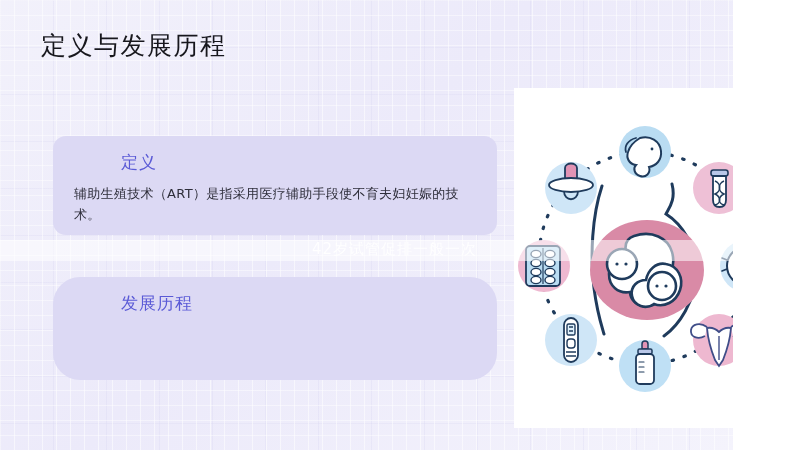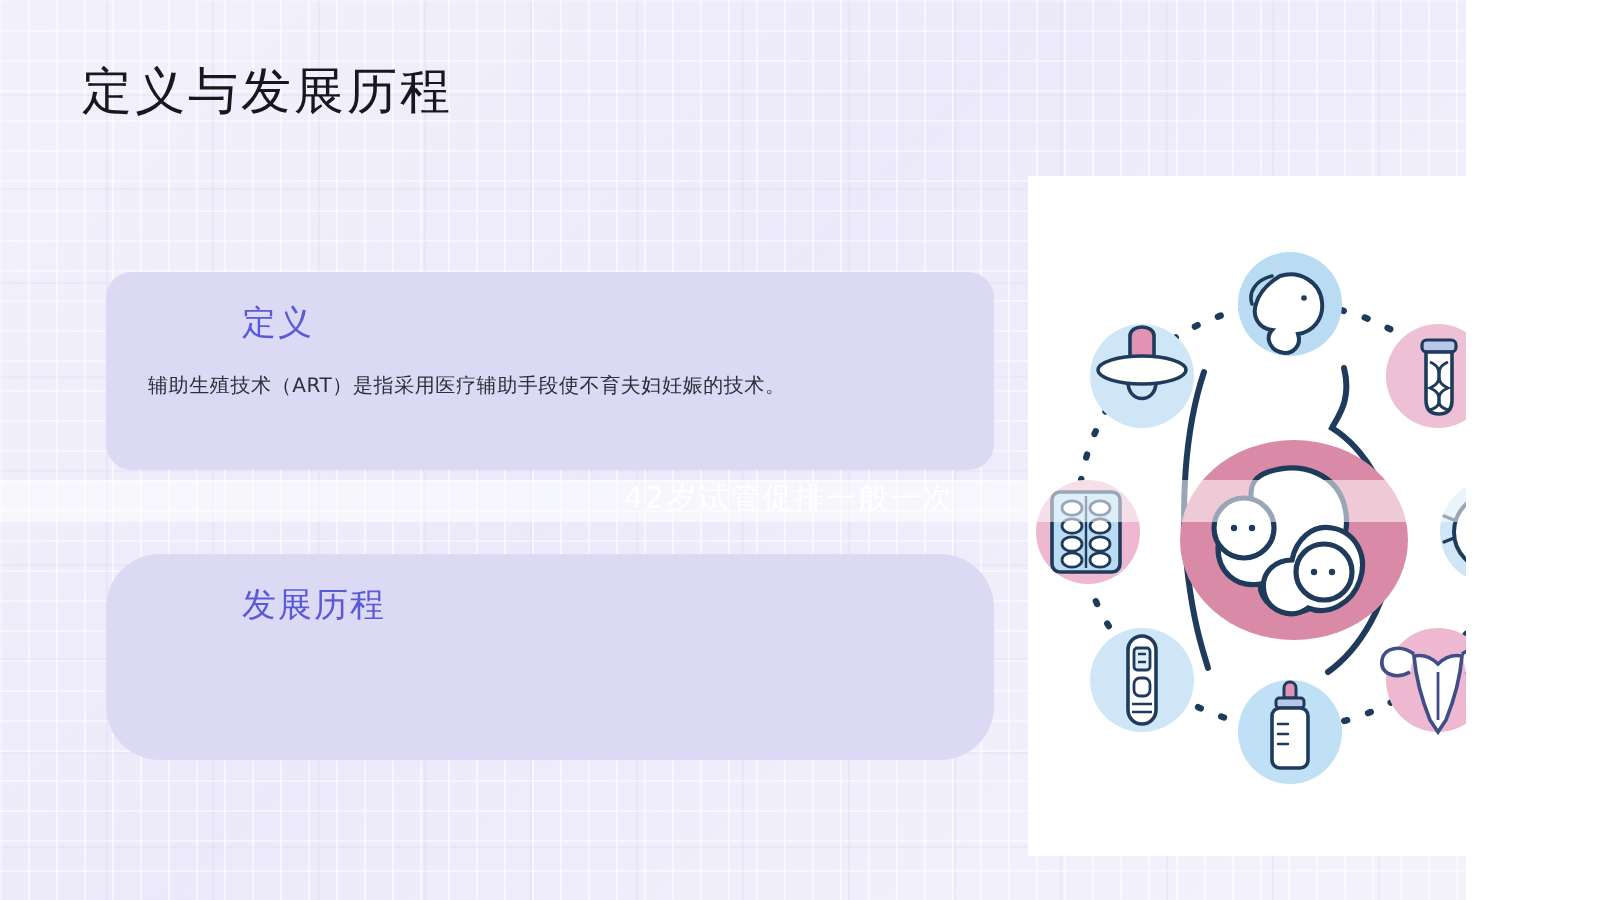--- a/index.html
+++ b/index.html
@@ -67,21 +67,21 @@
     color: #5a5ad6;
     letter-spacing: 1px;
     font-family: "DejaVu Sans", "Liberation Sans", sans-serif;
     margin-left: 48px;
   }
   .card-body {
     position: absolute;
     left: 21px;
     right: 18px;
     top: 47px;
-    font-size: 10px;
+    font-size: 13px;
     line-height: 21px;
     color: #2e2e3a;
     letter-spacing: 0.3px;
     font-family: "DejaVu Sans", "Liberation Sans", sans-serif;
   }
 
   
   #watermark-band {
     position: absolute;
     left: 0;

